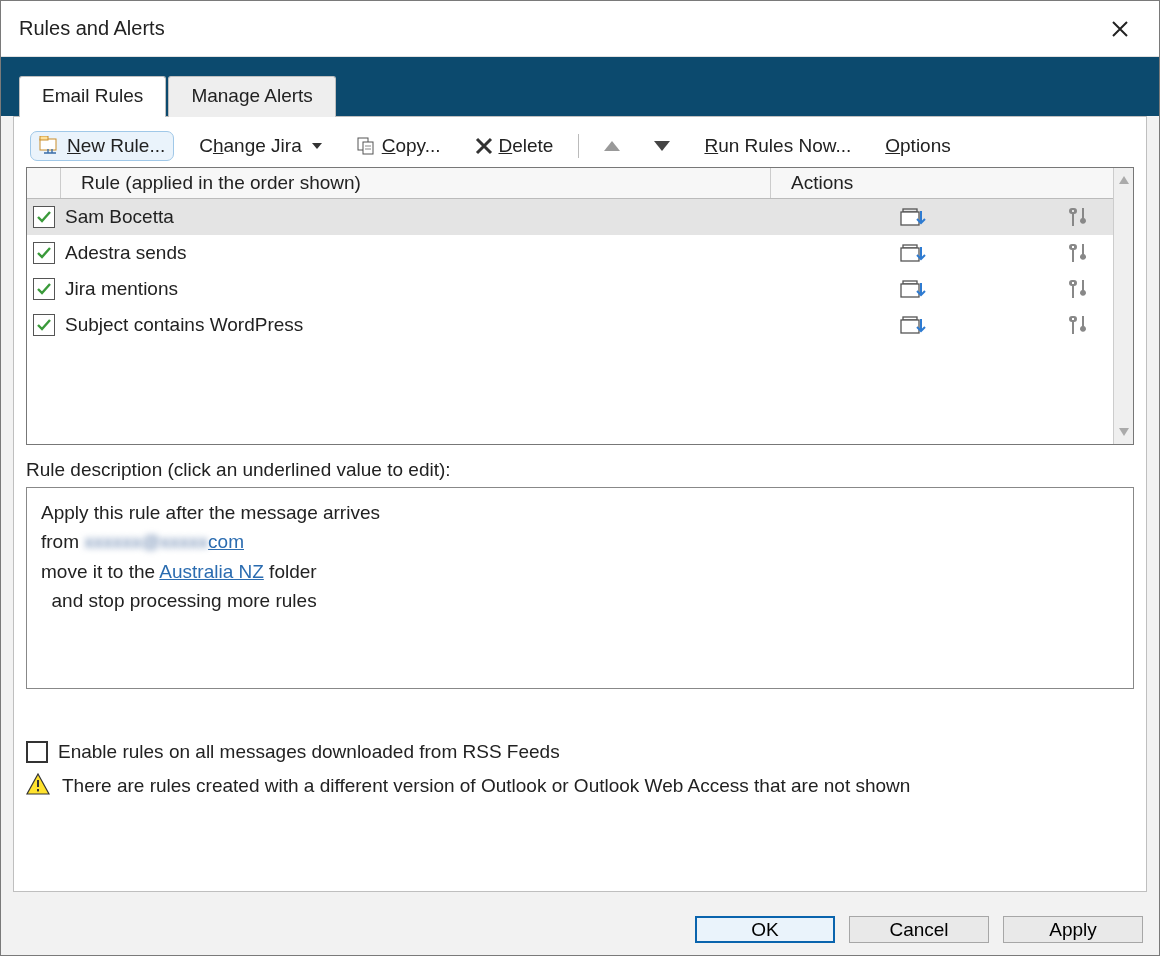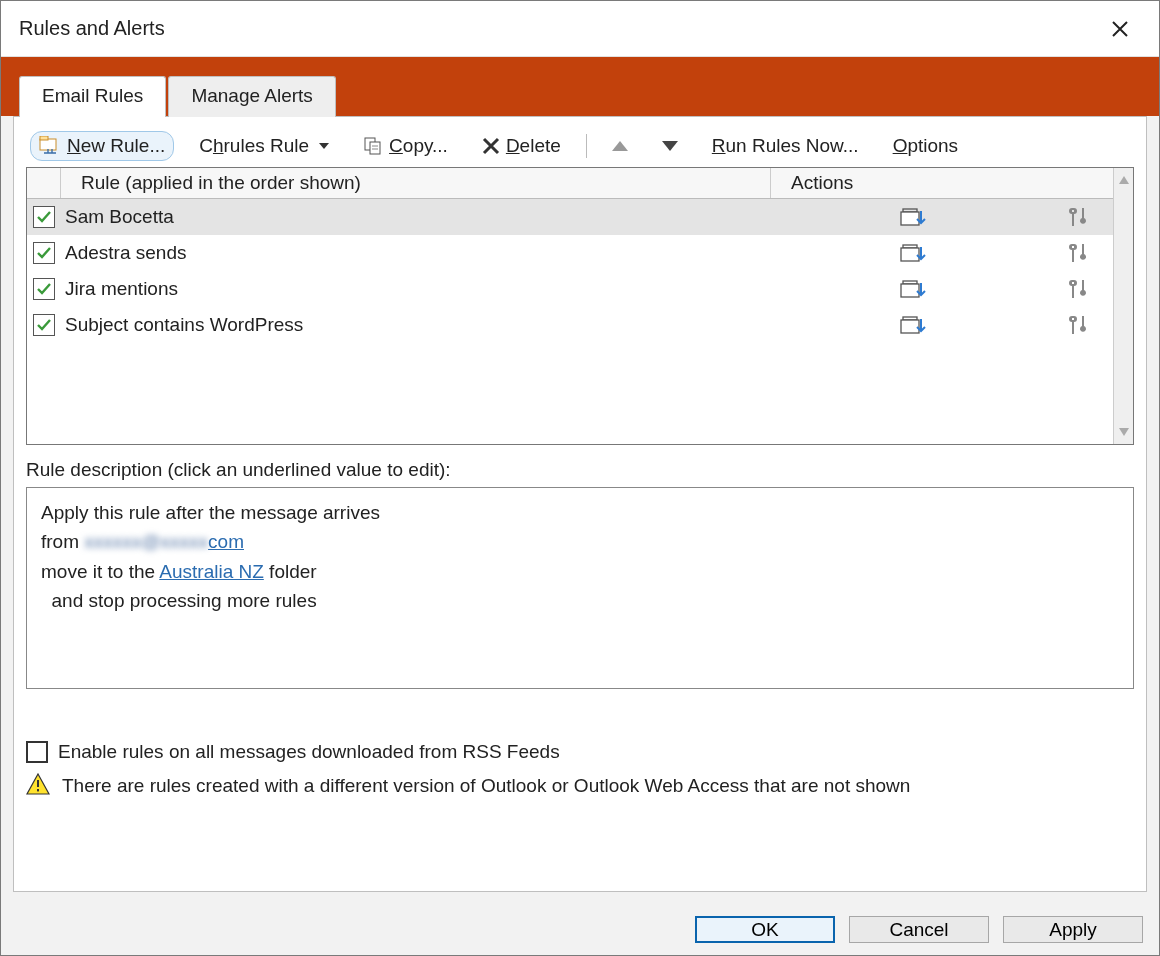--- a/index.html
+++ b/index.html
@@ -30,21 +30,21 @@
     display: flex; align-items: center; justify-content: center;
     font-size: 22px;
     background: transparent; border: none;
     cursor: pointer;
   }
   
   .tabbar {
     display: flex;
     align-items: flex-end;
     padding: 18px 18px 0 18px;
-    background: #c2410c;
+    background: #0c4a6e;
     border-top: 1px solid #e1e1e1;
   }
   .tab {
     padding: 8px 22px 10px 22px;
     border: 1px solid #bfbfbf;
     border-bottom: none;
     border-radius: 3px 3px 0 0;
     background: #eee;
     margin-right: 2px;
     cursor: pointer;
@@ -73,21 +73,21 @@
     flex-wrap: wrap;
     font-size: 19px;
   }
   .tbtn {
     display: inline-flex; align-items: center;
     gap: 6px;
     padding: 3px 8px;
     border: 1px solid transparent;
     background: transparent;
     cursor: pointer;
-    border-radius: 12px;
+    border-radius: 7px;
   }
   .tbtn.selected {
     border: 1px solid #a0c8e8;
     background: #eaf3fb;
   }
   .und { text-decoration: underline; }
   .tsep {
     width: 1px; height: 24px;
     background: #bbb;
   }
@@ -236,21 +236,21 @@
           <svg width="22" height="20" viewBox="0 0 22 20">
             <rect x="1" y="3" width="16" height="11" fill="#fff" stroke="#c98d2b"></rect>
             <rect x="1" y="0" width="8" height="4" fill="#ffe09a" stroke="#c98d2b"></rect>
             <path d="M5 17 h12 M9 17 v-4 M13 17 v-4" stroke="#3a6ea8" stroke-width="1.4"></path>
           </svg>
         </span>
         <span><span class="und">N</span><span>ew Rule...</span></span>
       </span>
 
       <span class="tbtn">
-        <span><span>C</span><span class="und">h</span><span>rules Rule</span></span>
+        <span><span>C</span><span class="und">h</span><span>ange Jira</span></span>
         <span class="caret-down"></span>
       </span>
 
       <span class="tbtn">
         <span class="svgicon">
           <svg width="20" height="20" viewBox="0 0 20 20">
             <rect x="2" y="2" width="10" height="12" fill="#fff" stroke="#555"></rect>
             <rect x="7" y="6" width="10" height="12" fill="#fff" stroke="#555"></rect>
             <path d="M9 10 h6 M9 13 h6" stroke="#888"></path>
           </svg>

